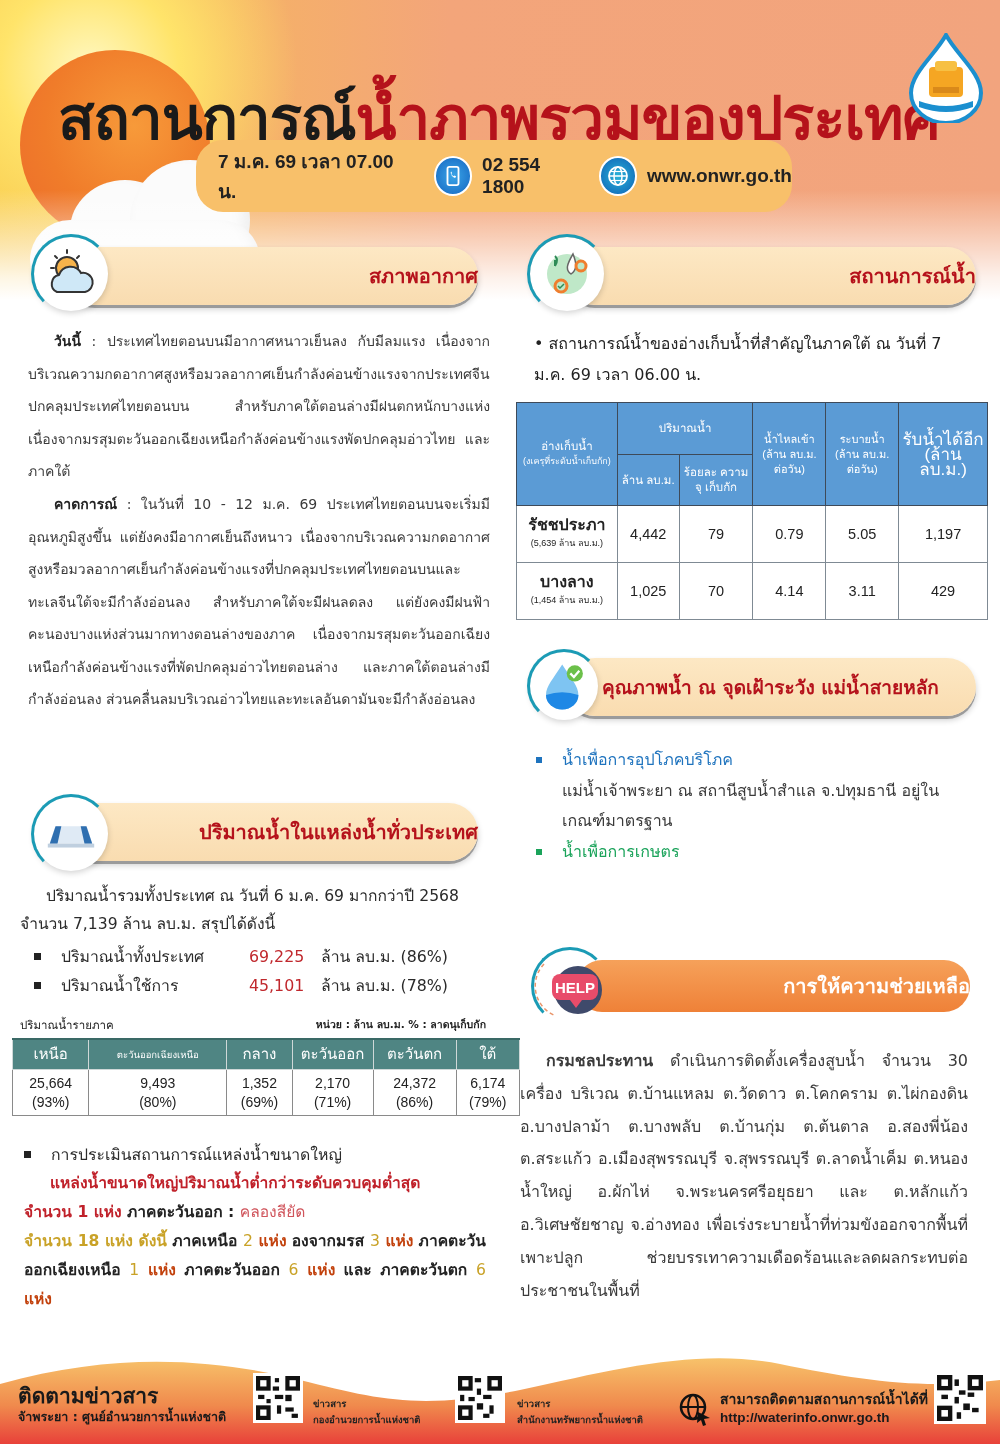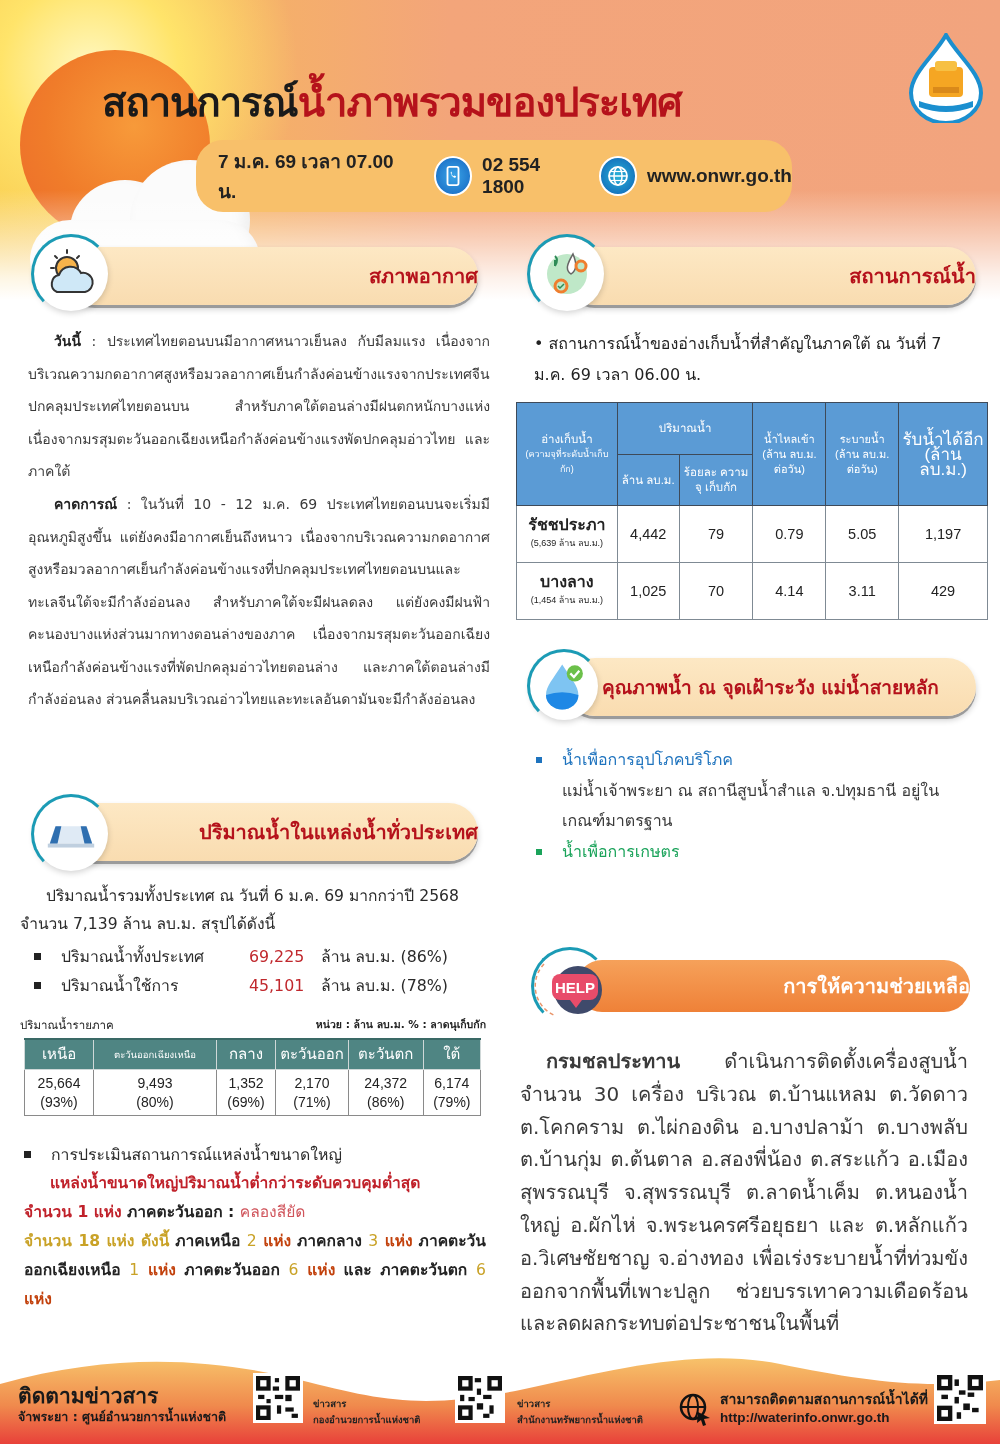--- a/index.html
+++ b/index.html
@@ -30,23 +30,22 @@
   }
   .cloud {
     position: absolute; left: 30px; top: 140px; width: 230px; height: 140px;
   }
   .cloud span {
     position: absolute; background: #fbfbfb; border-radius: 50%;
     box-shadow: inset -6px -8px 14px rgba(0,0,0,0.08);
   }
   .title {
     position: absolute; left: 58px; top: 70px; z-index: 3;
-    font-family: "DejaVu Sans", sans-serif; font-weight: bold; font-size: 40px; letter-spacing: -1px;
+    font-family: "DejaVu Sans", sans-serif; font-weight: bold; font-size: 60px; letter-spacing: -1px;
     white-space: nowrap;
-    margin-left: 44px;
   }
   .title .t1 { color: #1a1a1a; }
   .title .t2 { color: #b5121b; }
   .logo {
     position: absolute; left: 905px; top: 33px; width: 82px; height: 90px; z-index: 3;
   }
   .info-pill {
     position: absolute; left: 196px; top: 140px; width: 596px; height: 72px; z-index: 3;
     background: #f8c06a; border-radius: 27px;
     display: flex; align-items: center; padding-left: 22px;
@@ -93,21 +92,21 @@
   .bullet-line .lbl { width: 188px; }
   .bullet-line .num { color: #c0282d; width: 72px; }
 
   
   .region-caption {
     position: absolute; left: 20px; top: 1016px; width: 466px; display: flex; justify-content: space-between;
     font-size: 11.5px; color: #222;
   }
   .region-caption .unit { font-weight: bold; font-size: 10.5px; }
   table.region {
-    position: absolute; left: 24px; top: 1038px; width: 457px; border-collapse: collapse;
+    position: absolute; left: 12px; top: 1038px; width: 508px; border-collapse: collapse;
     font-family: "Liberation Sans", sans-serif;
   }
   table.region th {
     background: #4f8583; color: #fff; font-weight: normal; font-size: 15px; height: 30px;
     border: 1px solid #cfd8d8; border-top: 2px solid #3a6966;
   }
   table.region th.small { font-size: 9.5px; }
   table.region td {
     text-align: center; font-size: 14px; line-height: 19px; color: #222; height: 46px;
     border: 1px solid #8a8a8a; padding-top: 2px;
@@ -138,21 +137,21 @@
   table.res td.name small { display: block; font-size: 9px; font-weight: normal; }
 
   
   .quality { position: absolute; left: 534px; top: 745px; width: 440px; font-size: 16px; line-height: 30.5px; color: #3a3a3a; }
   .q-item { display: flex; }
   .q-sq { width: 6px; height: 6px; margin: 12px 20px 0 2px; flex: none; }
   .q-title-blue { color: #1e73be; }
   .q-title-green { color: #1aa35a; }
 
   
-  .help-text { position: absolute; left: 520px; top: 1045px; width: 448px; font-size: 20px; line-height: 32.8px; color: #3a3a3a; text-align: justify; }
+  .help-text { position: absolute; left: 520px; top: 1045px; width: 448px; font-size: 16px; line-height: 32.8px; color: #3a3a3a; text-align: justify; }
 
   
   .footer { position: absolute; left: 0; top: 1340px; width: 1000px; height: 104px; overflow: hidden; }
   .wave { position: absolute; left: 0; top: 0; width: 1000px; height: 104px; }
   .f-title { position: absolute; left: 18px; top: 39px; font-size: 21px; font-weight: bold; color: #1a1a1a; z-index: 2; }
   .f-sub { position: absolute; left: 18px; top: 67px; font-size: 12.5px; font-weight: bold; color: #1a1a1a; z-index: 2; }
   .qr { position: absolute; width: 50px; height: 50px; background: #fff; z-index: 2; padding: 3px; }
   .qr svg { width: 100%; height: 100%; }
   .f-small { position: absolute; font-size: 9.5px; font-weight: bold; color: #222; z-index: 2; line-height: 16px; }
   .f-web-title { position: absolute; left: 720px; top: 48px; font-size: 14px; font-weight: bold; color: #1a1a1a; z-index: 2; }
@@ -308,21 +307,21 @@
     <span class="sq"></span>
     <span>การประเมินสถานการณ์แหล่งน้ำขนาดใหญ่</span>
   </div>
   <div><span class="indent"></span><b class="red">แหล่งน้ำขนาดใหญ่ปริมาณน้ำต่ำกว่าระดับควบคุมต่ำสุด</b></div>
   <div>
     <b class="red">จำนวน 1 แห่ง</b><b> ภาคตะวันออก : </b><span class="red-light">คลองสียัด</span>
   </div>
   <div style="text-align:justify;">
     <b class="gold">จำนวน 18 แห่ง ดังนี้</b>
     <b> ภาคเหนือ </b><span class="gold">2</span><span class="gold-light"> แห่ง</span>
-    <b> ภาคกลาง </b><span class="gold">3</span><span class="gold-light"> แห่ง</span>
+    <b> องจากมรส </b><span class="gold">3</span><span class="gold-light"> แห่ง</span>
     <b> ภาคตะวันออกเฉียงเหนือ </b><span class="gold">1</span><span class="gold-light"> แห่ง</span>
     <b> ภาคตะวันออก </b><span class="gold">6</span><span class="gold-light"> แห่ง</span>
     <b> และ ภาคตะวันตก </b><span class="gold">6</span><span class="gold-light"> แห่ง</span>
   </div>
 </div>
 
 <div class="banner" style="left:566px;top:247px;width:410px;">
   <span>สถานการณ์น้ำ</span>
 </div>
 <div class="badge" style="left:530px;top:237px;">
@@ -336,21 +335,21 @@
   </svg>
 </div>
 
 <div class="res-intro">• สถานการณ์น้ำของอ่างเก็บน้ำที่สำคัญในภาคใต้ ณ วันที่ 7 ม.ค. 69 เวลา 06.00 น.</div>
 
 <table class="res">
   <tbody>
       <tr>
     <th rowspan="2" style="width:101px;">
       <div style="font-size:11.5px">อ่างเก็บน้ำ</div>
-      <div style="font-size:9px">(ความจุที่ระดับน้ำเก็บกัก)</div>
+      <div style="font-size:9px">(งเครุที่ระดับน้ำเก็บกัก)</div>
     </th>
     <th colspan="2" style="height:52px;font-size:11.5px;">ปริมาณน้ำ</th>
     <th rowspan="2" style="width:73px;font-size:11px;">น้ำไหลเข้า (ล้าน ลบ.ม. ต่อวัน)</th>
     <th rowspan="2" style="width:73px;font-size:11px;">ระบายน้ำ (ล้าน ลบ.ม. ต่อวัน)</th>
     <th rowspan="2" style="width:89px;font-size:17px;">รับน้ำได้อีก (ล้าน ลบ.ม.)</th>
   </tr>
   <tr>
     <th style="width:62px;height:51px;font-size:11.5px;">ล้าน ลบ.ม.</th>
     <th style="width:74px;font-size:11.5px;">ร้อยละ ความจุ เก็บกัก</th>
   </tr>

